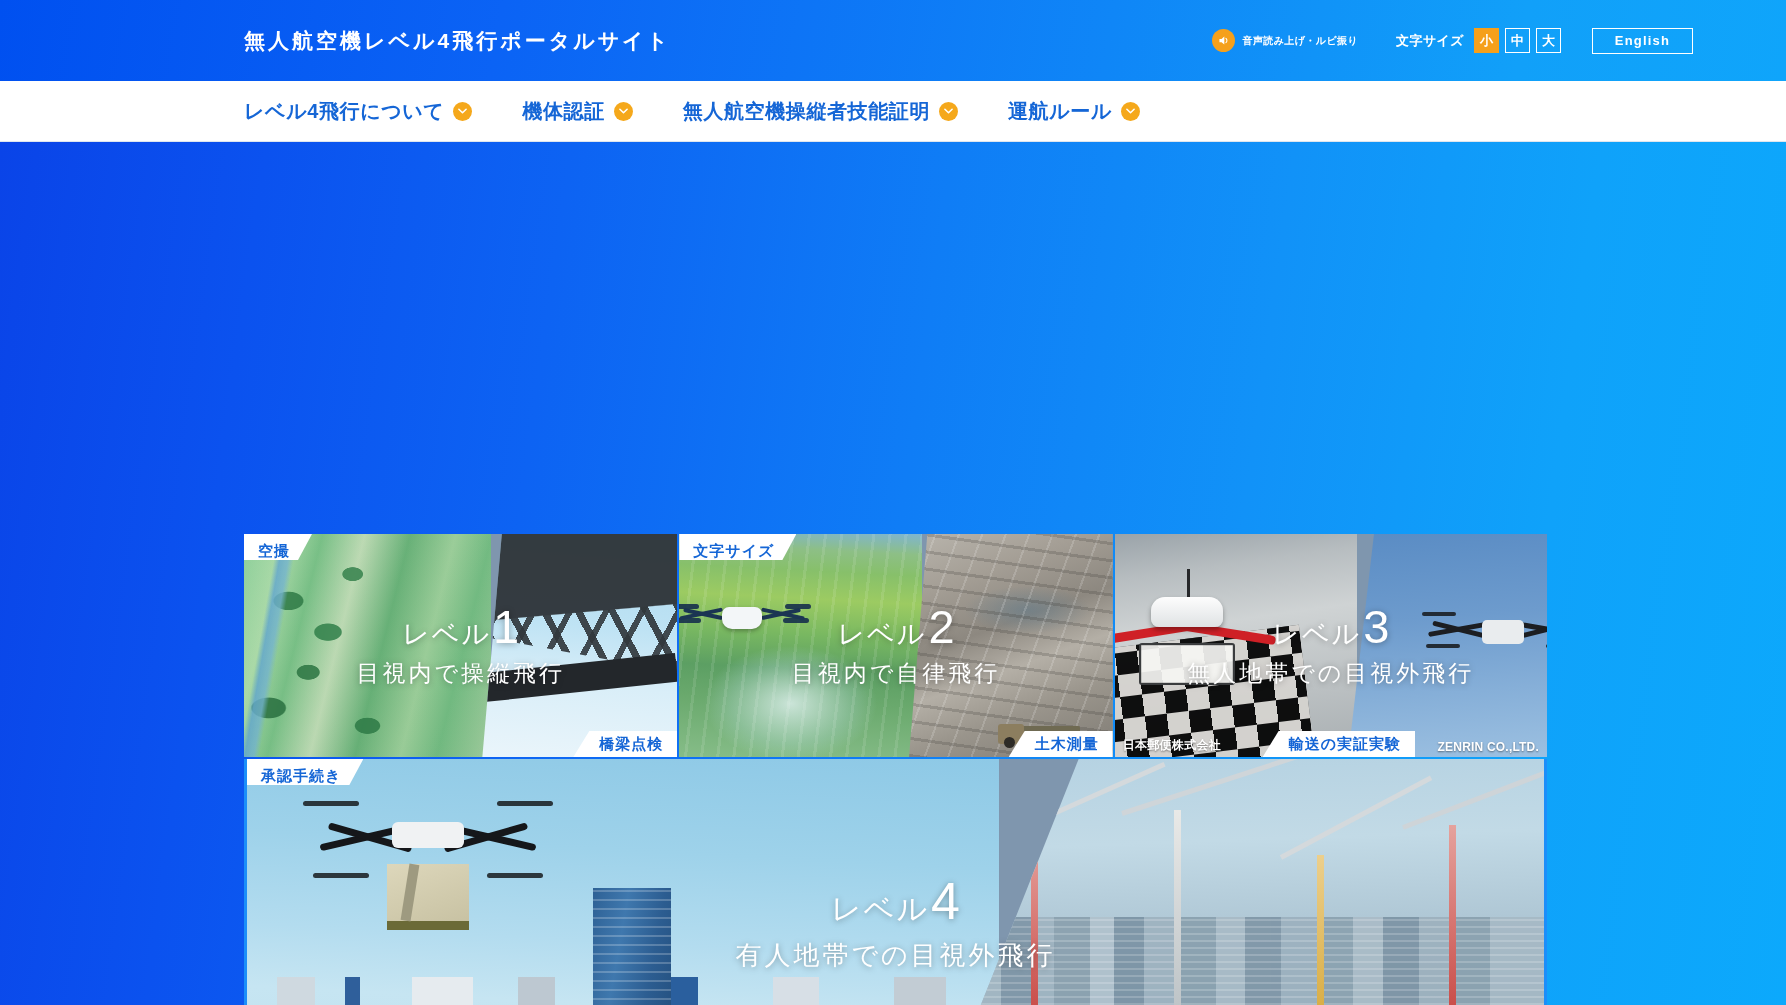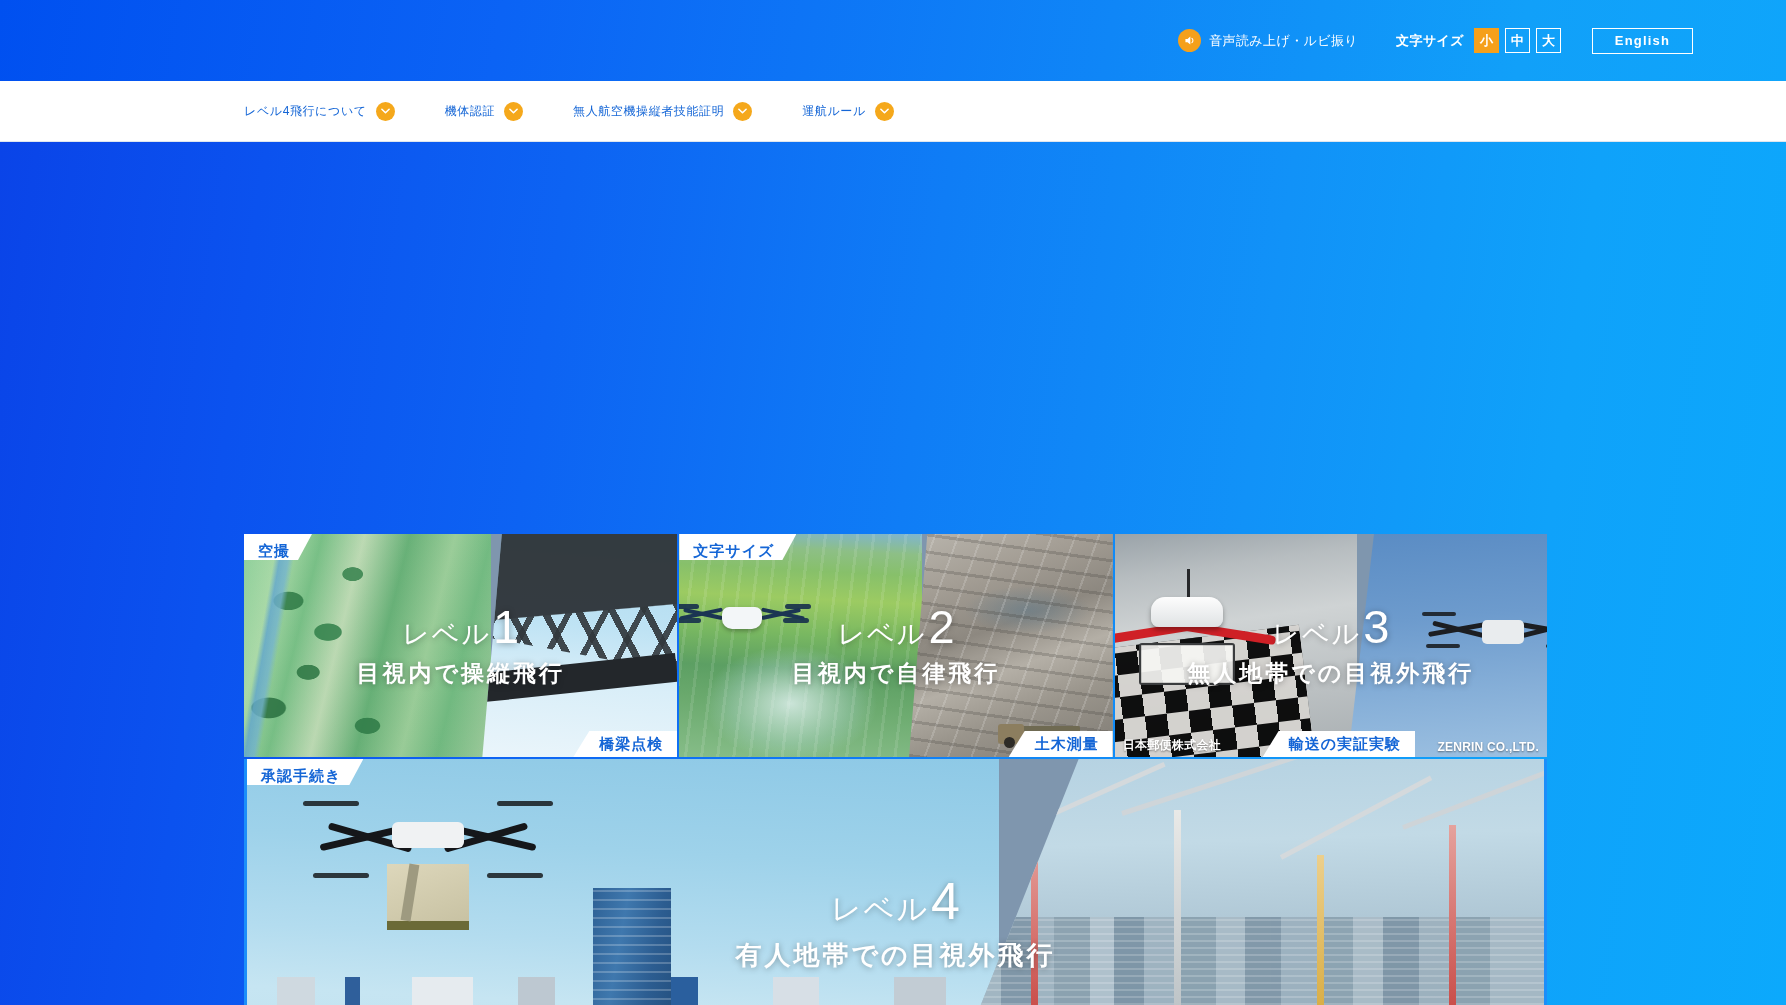--- a/index.html
+++ b/index.html
@@ -38,21 +38,21 @@
   }
   .speaker-wrap { display: flex; align-items: center; gap: 8px; }
   .speaker-icon {
     width: 23px; height: 23px; border-radius: 50%;
     background: #f5a01b;
     display: flex; align-items: center; justify-content: center;
     flex: 0 0 auto;
   }
   .speaker-icon svg { display: block; }
   .speaker-label {
-    color: #ffffff; font-size: 13px; font-weight: 400;
+    color: #ffffff; font-size: 10px; font-weight: 700;
     letter-spacing: 0.4px; white-space: nowrap;
   }
   .fontsize-wrap { display: flex; align-items: center; margin-left: 38px; gap: 10px; }
   .fontsize-label {
     color: #ffffff; font-size: 13px; font-weight: 700; letter-spacing: 0.4px;
     white-space: nowrap;
   }
   .fs-btns { display: flex; gap: 6px; }
   .fs-btn {
     width: 25px; height: 25px;
@@ -83,21 +83,21 @@
     align-items: center;
     padding-left: 244px;
     border-bottom: 1px solid #dfe6ee;
   }
   .nav-item {
     display: flex; align-items: center; gap: 9px;
     margin-right: 50px;
     cursor: pointer;
   }
   .nav-label {
-    color: #1566d6; font-size: 12px; font-weight: 400;
+    color: #1566d6; font-size: 20px; font-weight: 700;
     letter-spacing: 0.6px; white-space: nowrap;
   }
   .caret {
     width: 19px; height: 19px; border-radius: 50%;
     background: #f5a81b;
     display: flex; align-items: center; justify-content: center;
     flex: 0 0 auto;
   }
   .caret svg { display:block; }
 
@@ -395,21 +395,21 @@
     letter-spacing: 2px;
     text-shadow: 0 1px 6px rgba(0,0,0,0.35);
   }
   .lv-num {
     color: #ffffff; font-size: 47px; font-weight: 400;
     line-height: 1; margin-left: 2px;
     text-shadow: 0 1px 6px rgba(0,0,0,0.35);
   }
   .lv-desc {
     margin-top: 6px;
-    color: #ffffff; font-size: 23px; font-weight: 700;
+    color: #ffffff; font-size: 23px; font-weight: 400;
     letter-spacing: 3px;
     text-shadow: 0 1px 6px rgba(0,0,0,0.35);
     white-space: nowrap;
     text-align: right;
   }
   .card-4 .lv-word { font-size: 30px; }
   .card-4 .lv-num  { font-size: 52px; }
   .card-4 .lv-desc { font-size: 26px; margin-top: 8px; }
 
   
@@ -445,20 +445,21 @@
   }
   .credit-left { left: 8px; }
   .credit-right { right: 8px; font-weight: 600; letter-spacing: 0.2px; }
 </style>
 </head>
 <body>
 
 <div class="page">
 
   <div class="header">
+    <div class="site-title">無人航空機レベル4飛行ポータルサイト</div>
 
     <div class="header-tools">
 
       <div class="speaker-wrap">
         <span class="speaker-icon">
           <svg width="13" height="13" viewBox="0 0 16 16" aria-hidden="true">
             <path d="M3 6h2.6L9 3.1v9.8L5.6 10H3z" fill="#ffffff"></path>
             <path d="M11 5.4a3.4 3.4 0 0 1 0 5.2" stroke="#ffffff" stroke-width="1.3" fill="none" stroke-linecap="round"></path>
           </svg>
         </span>

